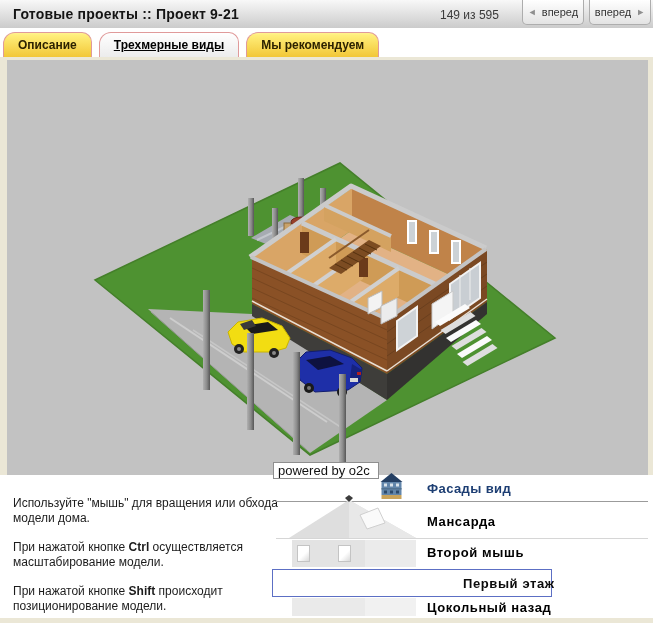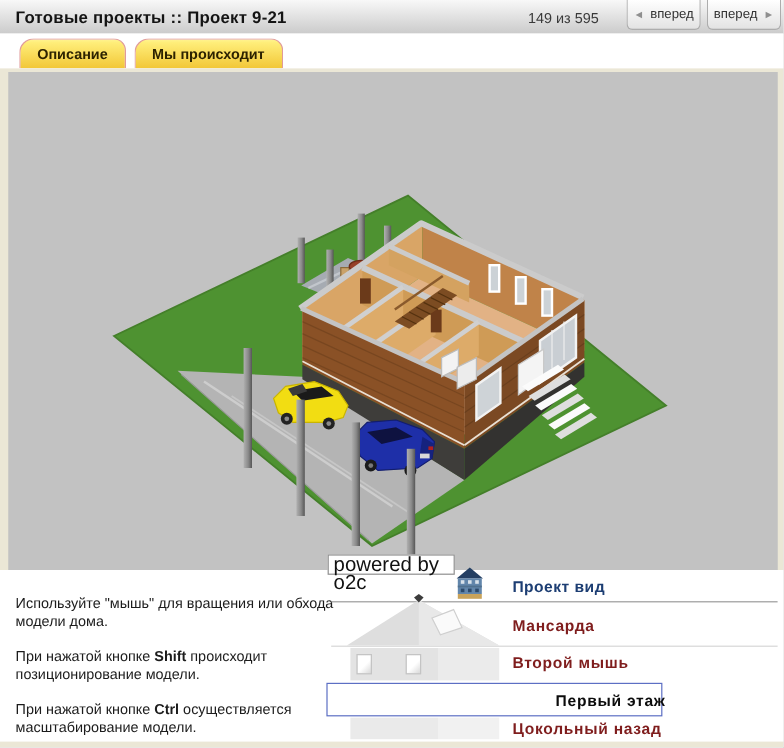--- a/index.html
+++ b/index.html
@@ -30,21 +30,21 @@
     display:flex;align-items:center;justify-content:center;gap:5px;
     box-sizing:border-box;font-family:"Liberation Sans",sans-serif;
   }
   .nav-btn .arr{font-size:9px;color:#8f8f8f;line-height:1;}
   #btn-back{left:522px;}
   #btn-fwd{left:589px;text-align:center;}
   
   .tabs{
     position:absolute;left:0;top:28px;width:653px;height:29px;
     background:#ffffff;display:flex;align-items:flex-end;
-    padding-left:16px;box-sizing:border-box;gap:7px;
+    padding-left:3px;box-sizing:border-box;gap:7px;
   }
   .tab{
     height:25px;display:flex;align-items:center;
     padding:0 14px;
     background:linear-gradient(#fff390,#ffee7a 10%,#f2c737);
     border:1px solid #e09a9a;border-bottom:none;
     border-radius:12px 10px 0 0;
     font-size:12px;font-weight:bold;color:#2c2200;cursor:pointer;
     box-sizing:border-box;white-space:nowrap;
   }
@@ -58,21 +58,21 @@
     background:#ebe7d6;
   }
   .viewport{
     position:absolute;left:7px;top:3px;width:641px;height:415px;
     background:#c2c2c2;cursor:move;
   }
   .viewport svg{display:block;}
   .watermark{
     position:absolute;left:273px;top:462px;width:100px;height:15px;
     background:#ffffff;border:1px solid #8f8f8f;
-    font-size:17px;color:#111;line-height:15px;padding-left:4px;
+    font-size:13px;color:#111;line-height:15px;padding-left:4px;
     z-index:5;
   }
   
   .panel{
     position:absolute;left:0;top:475px;width:653px;height:143px;
     background:#ffffff;
   }
   .instructions{
     position:absolute;left:13px;top:496px;width:282px;
     font-size:12px;color:#1c1c1c;line-height:15px;
@@ -85,21 +85,21 @@
     position:absolute;left:276px;top:538px;width:372px;height:1px;background:#d6d6d6;
   }
   .overview-icon{position:absolute;left:380px;top:472px;width:23px;height:28px;z-index:6;}
   .overview-label{
     position:absolute;left:427px;top:481px;font-size:13px;font-weight:bold;color:#1d3e73;
     letter-spacing:.4px;cursor:pointer;
   }
   .floor-label{
     position:absolute;left:427px;font-size:13px;font-weight:bold;letter-spacing:.6px;cursor:pointer;
   }
-  .floor-label.disabled{color:#7f1d1d;text-align:right;}
+  .floor-label.disabled{color:#000000;text-align:right;}
   .floor-label.selected{color:#0c0c0c;padding-left:36px;}
   #lbl-attic{top:514px;}
   #lbl-second{top:545px;}
   #lbl-first{top:576px;z-index:3;}
   #lbl-basement{top:600px;}
   .selected-box{
     position:absolute;left:272px;top:569px;width:280px;height:28px;
     background:#ffffff;border:1px solid #5c6fc4;box-sizing:border-box;z-index:1;cursor:pointer;
   }
   
@@ -131,21 +131,22 @@
     <span>вперед</span>
   </div>
   <div class="nav-btn" id="btn-fwd">
     <span>вперед</span>
     <span class="arr">►</span>
   </div>
 </div>
 
 <div class="tabs">
   <div class="tab">Описание</div>
-  <div class="tab">Мы происходит</div>
+  <div class="tab active">Трехмерные виды</div>
+  <div class="tab">Мы рекомендуем</div>
 </div>
 
 <div class="frame">
   <div class="viewport">
     <svg width="641" height="415" viewBox="0 0 641 415">
       <defs>
         <linearGradient id="pil" x1="0" y1="0" x2="1" y2="0">
           <stop offset="0" stop-color="#b0b0b0"></stop>
             <stop offset="0.55" stop-color="#8a8a8a"></stop>
             <stop offset="1" stop-color="#565656"></stop>
@@ -305,37 +306,37 @@
     </svg>
   </div>
 </div>
 
 <div class="watermark">powered by o2c</div>
 
 <div class="panel"></div>
 
 <div class="instructions">
   <p><span>Используйте "мышь" для вращения или обхода модели дома.</span></p>
+  <p><span>При нажатой кнопке </span><b>Ctrl</b><span> осуществляется масштабирование модели.</span></p>
   <p><span>При нажатой кнопке </span><b>Shift</b><span> происходит позиционирование модели.</span></p>
-  <p><span>При нажатой кнопке </span><b>Ctrl</b><span> осуществляется масштабирование модели.</span></p>
 </div>
 
 <svg class="overview-icon" viewBox="0 0 23 28">
   <polygon points="0.5,10 11.5,1 22.5,10" fill="#243f63"></polygon>
   <rect x="1.5" y="10" width="20" height="13" fill="#6286ab"></rect>
   <rect x="1.5" y="16" width="20" height="1.5" fill="#51718f"></rect>
   <rect x="4" y="11.5" width="3" height="3" fill="#d8e2ea"></rect>
     <rect x="10" y="11.5" width="3" height="3" fill="#d8e2ea"></rect>
     <rect x="16" y="11.5" width="3" height="3" fill="#d8e2ea"></rect>
   <rect x="4" y="18.5" width="3" height="3" fill="#2c4a6b"></rect>
     <rect x="10" y="18.5" width="3" height="3" fill="#2c4a6b"></rect>
     <rect x="16" y="18.5" width="3" height="3" fill="#2c4a6b"></rect>
   <rect x="1.5" y="23" width="20" height="4" fill="#c9a35a"></rect>
 </svg>
-<div class="overview-label">Проект вид</div>
+<div class="overview-label">Фасады вид</div>
 <div class="floors-line"></div>
 <div class="floors-line2"></div>
 
 <div class="selected-box"></div>
 
 <svg class="mh mh-roof" viewBox="0 0 136 45">
   <polygon points="4,44 64,6 131,44" fill="#dedede"></polygon>
   <polygon points="64,6 131,44 64,44" fill="#e8e8e8"></polygon>
   <polygon points="75,21 93,14 100,29 82,35" fill="#fafafa" stroke="#cfcfcf" stroke-width="1"></polygon>
   <polygon points="60,4 64,1 68,4 64,8" fill="#3c3c3c"></polygon>

